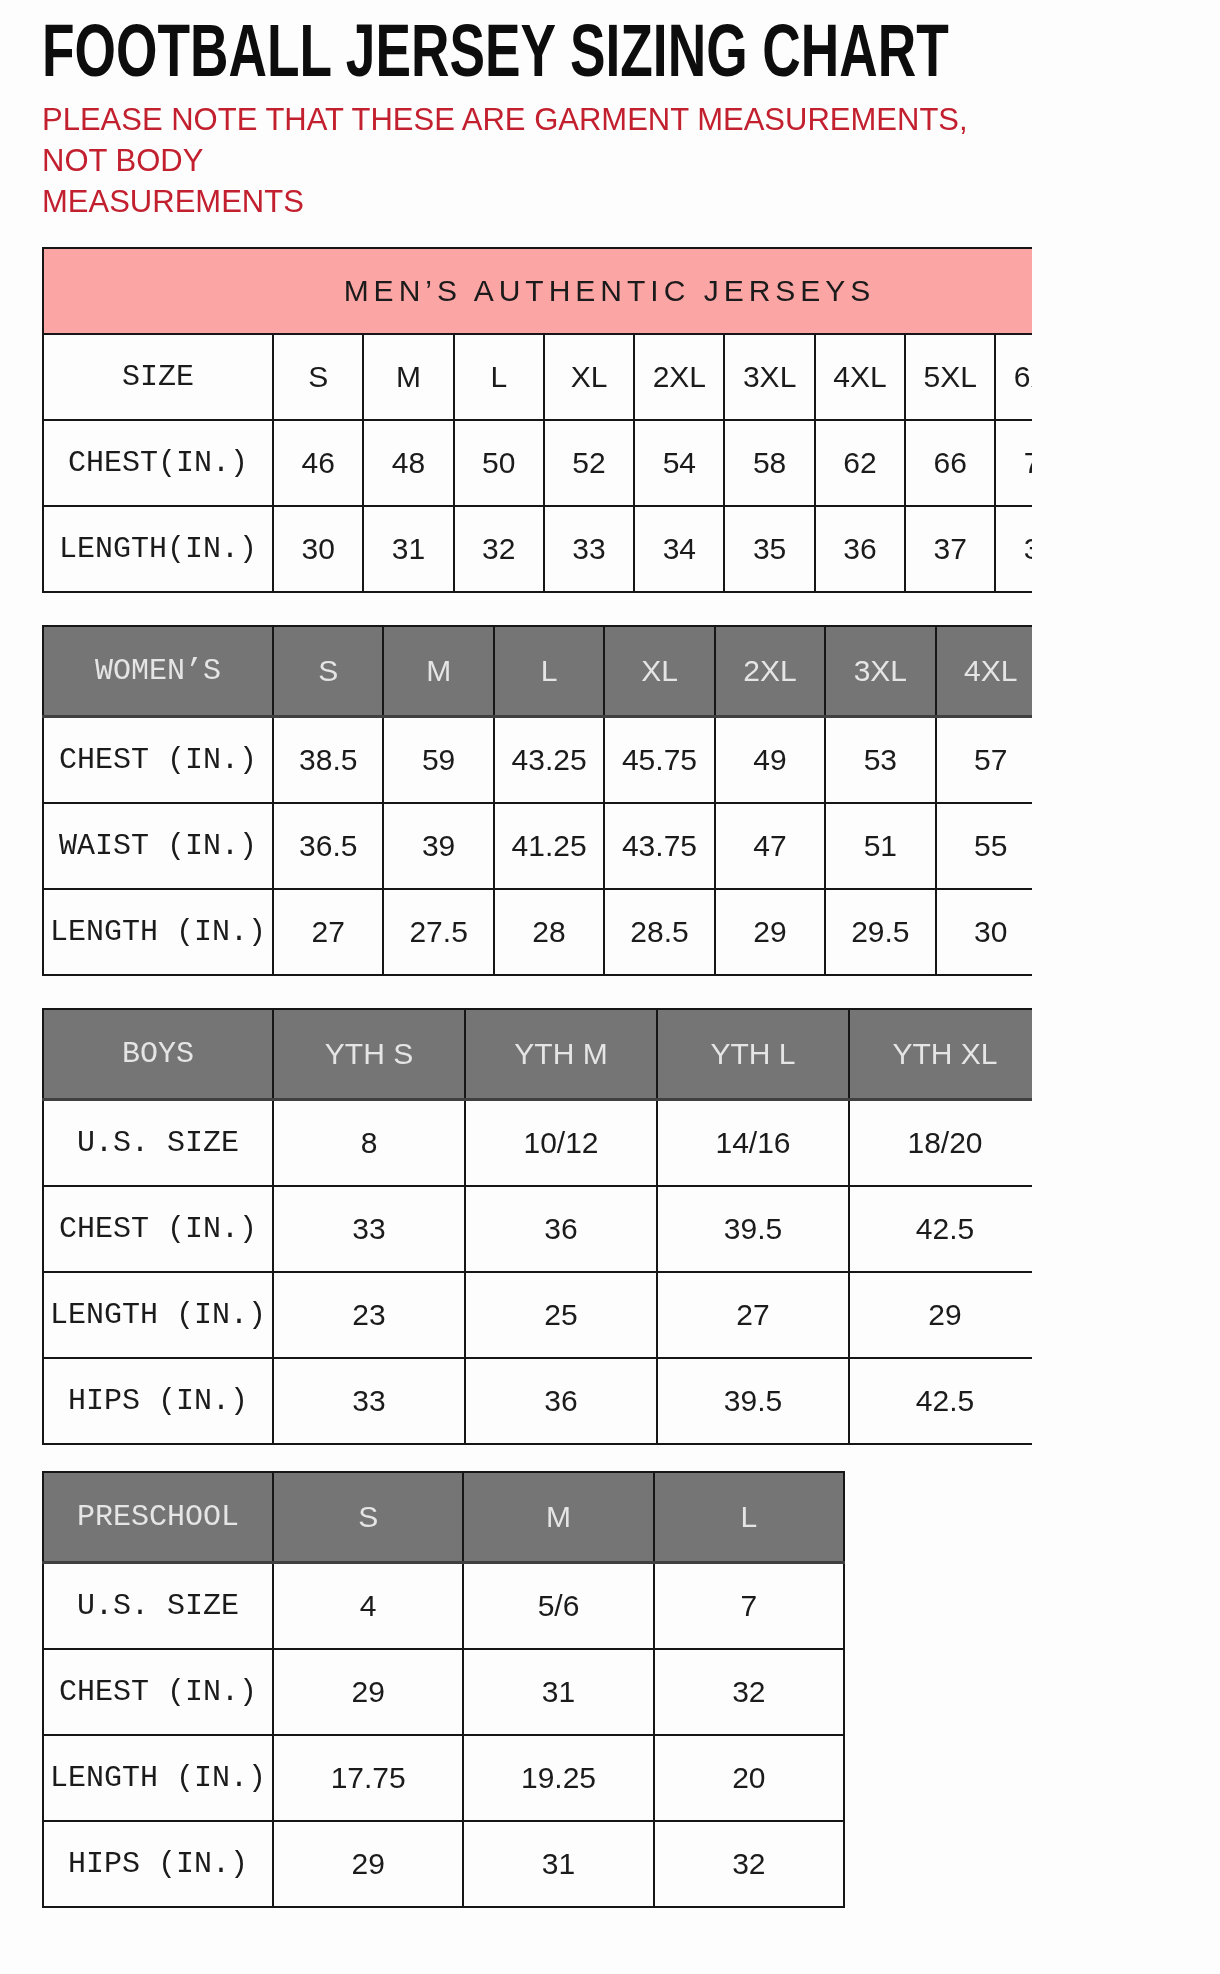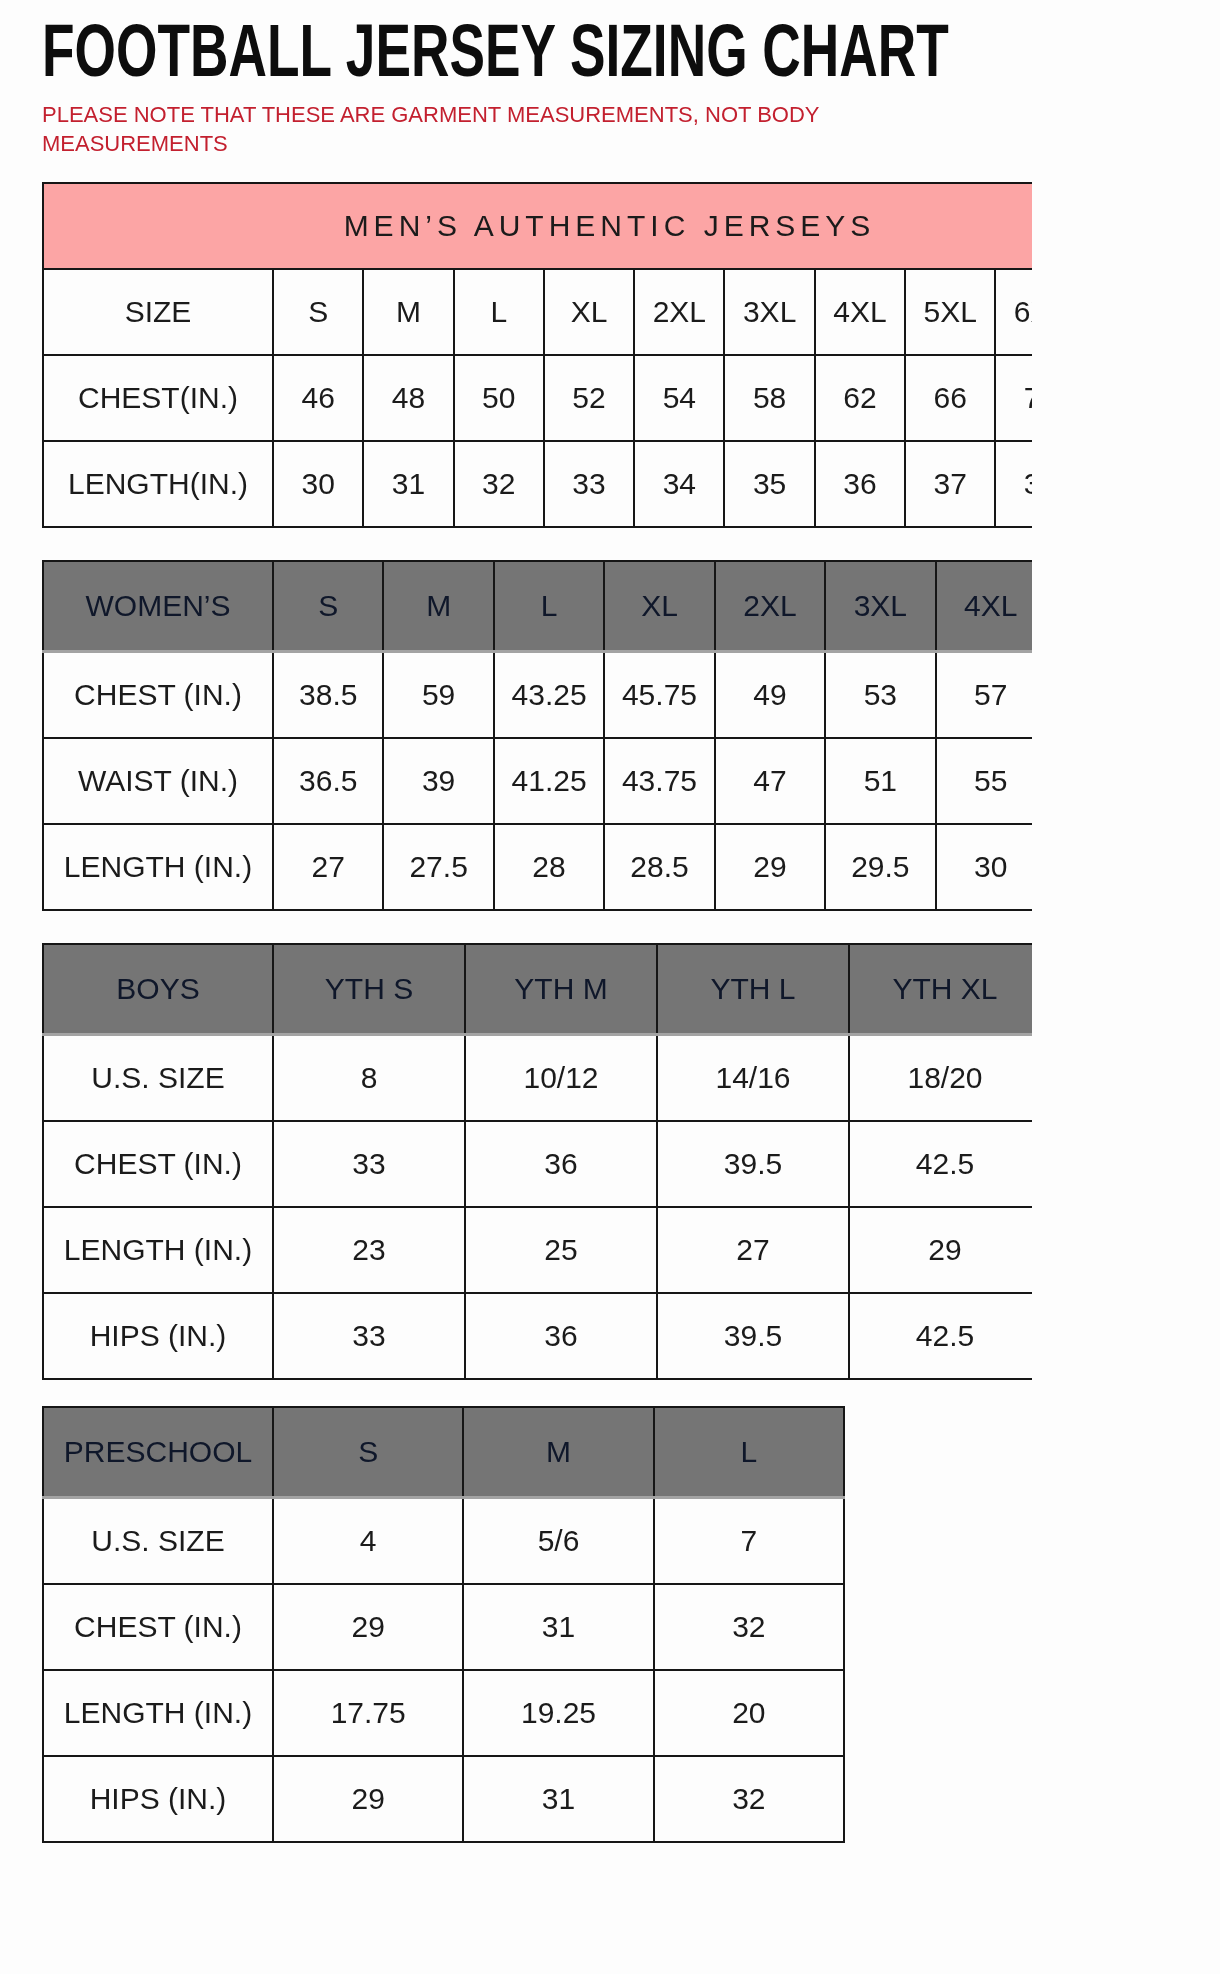--- a/index.html
+++ b/index.html
@@ -25,21 +25,21 @@
     color: #0d0d0d;
     white-space: nowrap;
     display: inline-block;
     transform: scaleX(0.72);
     transform-origin: 0 50%;
     letter-spacing: 0px;
     margin: 0;
   }
   .note {
     margin-top: 14px;
-    font-size: 22px;
+    font-size: 31px;
     line-height: 1.32;
     color: #c3202f;
     font-weight: 400;
   }
   
   table.tbl {
     border-collapse: collapse;
     table-layout: fixed;
     margin-top: 32px;
   }
@@ -63,25 +63,25 @@
   td.banner {
     background: #fca5a5;
     color: #ffffff;
     font-size: 35px;
     letter-spacing: 5px;
     height: 90px;
     border-bottom: 3px solid #000;
   }
   .gray-header .header-row td {
     background: #757575;
-    color: #0f172a;
+    color: #e5e5e5;
     height: 84px;
-    border-bottom: 3px solid #a3a3a3;
-  }
-  .label-cell { font-size: 29px; }
+    border-bottom: 3px solid #404040;
+  }
+  .label-cell { font-size: 29px; font-family: Liberation Mono, monospace; }
 </style>
 </head>
 <body>
 
 <div class="page">
 
   <h1 class="title">FOOTBALL JERSEY SIZING CHART</h1>
 
   <div class="note">
     <div>PLEASE NOTE THAT THESE ARE GARMENT MEASUREMENTS, NOT BODY</div>

